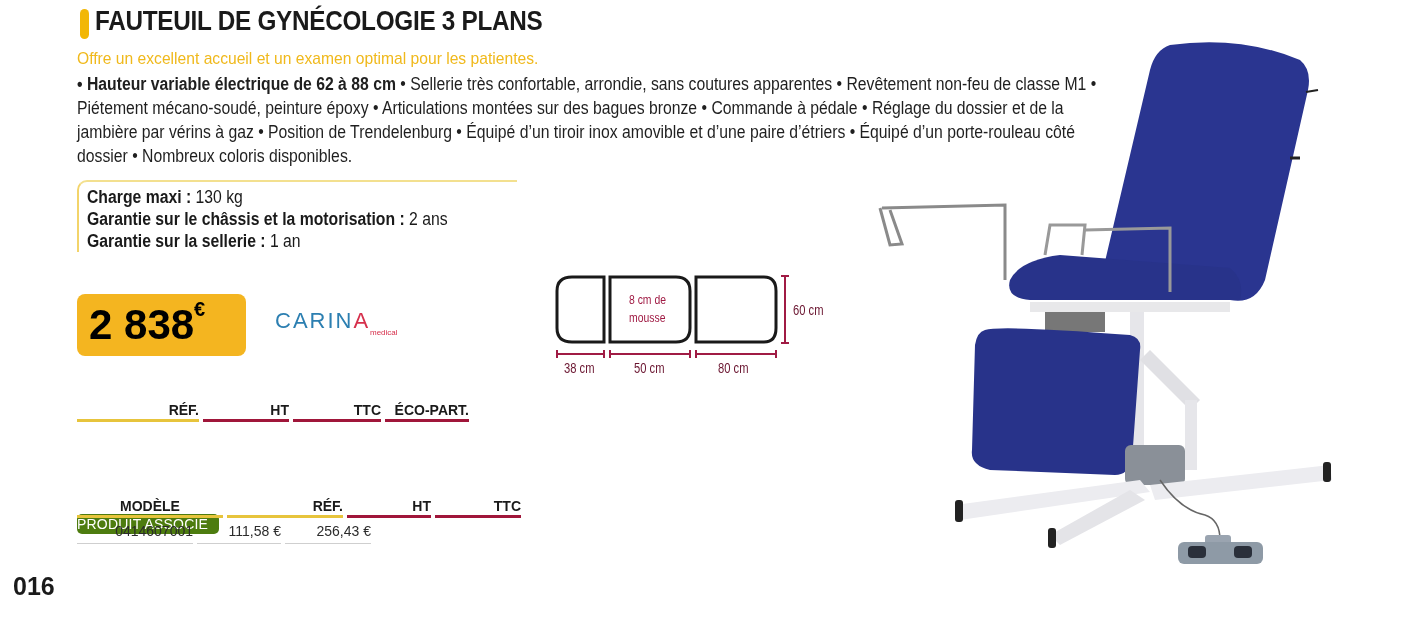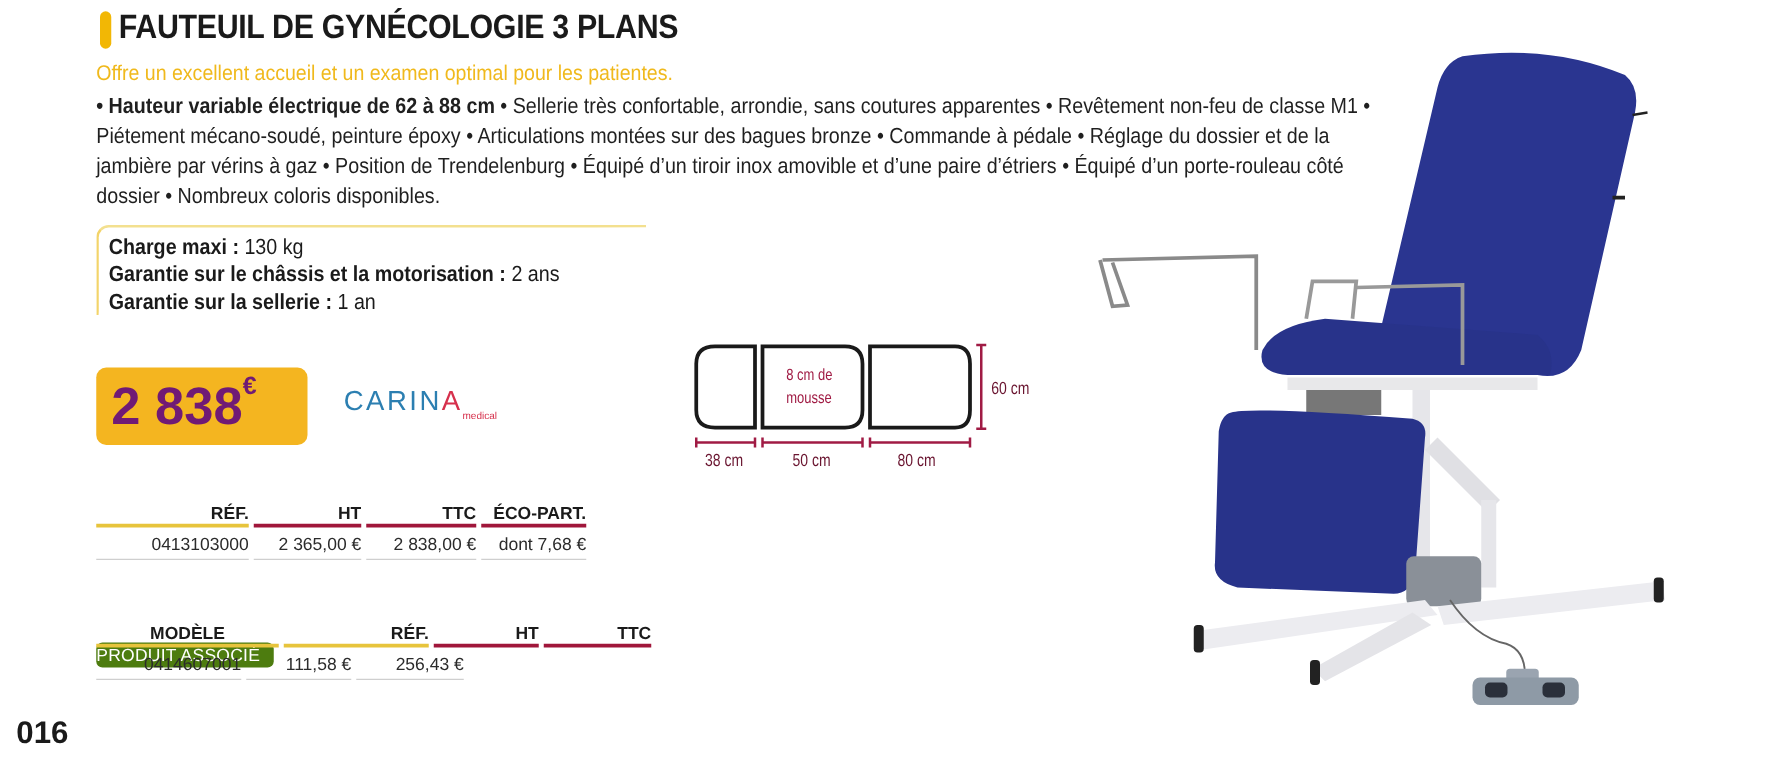--- a/index.html
+++ b/index.html
@@ -9,21 +9,21 @@
   .title-bar { position: absolute; left: 80px; top: 9px; width: 9px; height: 30px; border-radius: 5px; background: #f2b705; }
   .title { position: absolute; left: 95px; top: 6px; font-size: 27px; font-weight: bold; letter-spacing: -0.3px; color: #1a1a1a; white-space: nowrap; transform: scaleX(0.9); transform-origin: left; }
   .subtitle { position: absolute; left: 77px; top: 49px; font-size: 17px; color: #f0b91c; white-space: nowrap; transform: scaleX(0.92); transform-origin: left; }
   .desc { position: absolute; left: 77px; top: 72px; width: 1150px; font-size: 17.5px; line-height: 24px; color: #1f1f1f; transform: scaleX(0.9); transform-origin: left; }
   .desc b { font-weight: bold; }
 
   .specs { position: absolute; left: 77px; top: 180px; width: 440px; height: 72px; border-left: 2px solid #f3d46a; border-top: 2px solid #f3e08f; border-top-left-radius: 10px; padding: 4px 0 0 8px; }
   .spec-line { font-size: 17.5px; line-height: 22px; white-space: nowrap; transform: scaleX(0.9); transform-origin: left; }
   .spec-line .k { font-weight: bold; }
 
-  .price { position: absolute; left: 77px; top: 294px; width: 169px; height: 62px; background: #f4b520; border-radius: 8px; color: #701a75; font-weight: bold; font-size: 42px; line-height: 62px; padding-left: 12px; white-space: nowrap; }
+  .price { position: absolute; left: 77px; top: 294px; width: 169px; height: 62px; background: #f4b520; border-radius: 8px; color: #000000; font-weight: bold; font-size: 42px; line-height: 62px; padding-left: 12px; white-space: nowrap; }
   .price sup { font-size: 20px; vertical-align: top; line-height: 30px; }
 
   .brand { position: absolute; left: 275px; top: 308px; font-size: 22px; letter-spacing: 2px; color: #2c7fb1; }
   .brand .a { color: #d6304c; }
   .brand-sub { position: absolute; left: 370px; top: 328px; font-size: 8px; color: #d6304c; }
 
   .diagram { position: absolute; left: 552px; top: 270px; width: 290px; height: 110px; }
   .diag-label { position: absolute; font-size: 13px; color: #a01b44; white-space: nowrap; transform: scaleX(0.8); transform-origin: left; }
   .dim-label { position: absolute; font-size: 14px; color: #6a1530; white-space: nowrap; transform: scaleX(0.8); transform-origin: left; }
 
@@ -90,26 +90,20 @@
   <div class="dim-label" style="left:166px;top:90px;">80 cm</div>
 </div>
 
 <div class="t1">
   <div class="tbl-head">
     <div class="cell y" style="width:122px">RÉF.</div>
     <div class="cell" style="width:86px">HT</div>
     <div class="cell" style="width:88px">TTC</div>
     <div class="cell" style="width:84px">ÉCO-PART.</div>
   </div>
-  <div class="tbl-row">
-    <div class="cell" style="width:122px">0413103000</div>
-    <div class="cell" style="width:86px">2 365,00 €</div>
-    <div class="cell" style="width:88px">2 838,00 €</div>
-    <div class="cell" style="width:84px">dont 7,68 €</div>
-  </div>
 </div>
 
 <div class="assoc-badge">PRODUIT ASSOCIÉ</div>
 <div class="t2">
   <div class="tbl-head">
     <div class="cell y left" style="width:146px">MODÈLE</div>
     <div class="cell y" style="width:116px">RÉF.</div>
     <div class="cell" style="width:84px">HT</div>
     <div class="cell" style="width:86px">TTC</div>
   </div>

